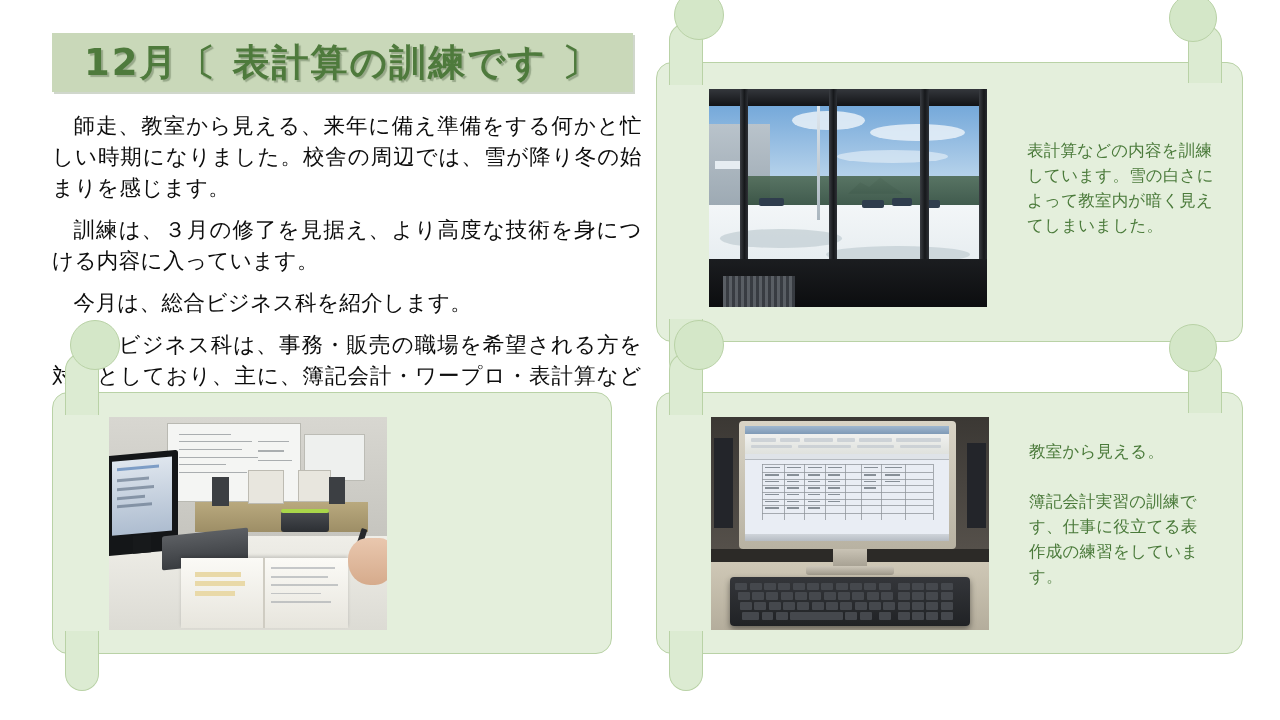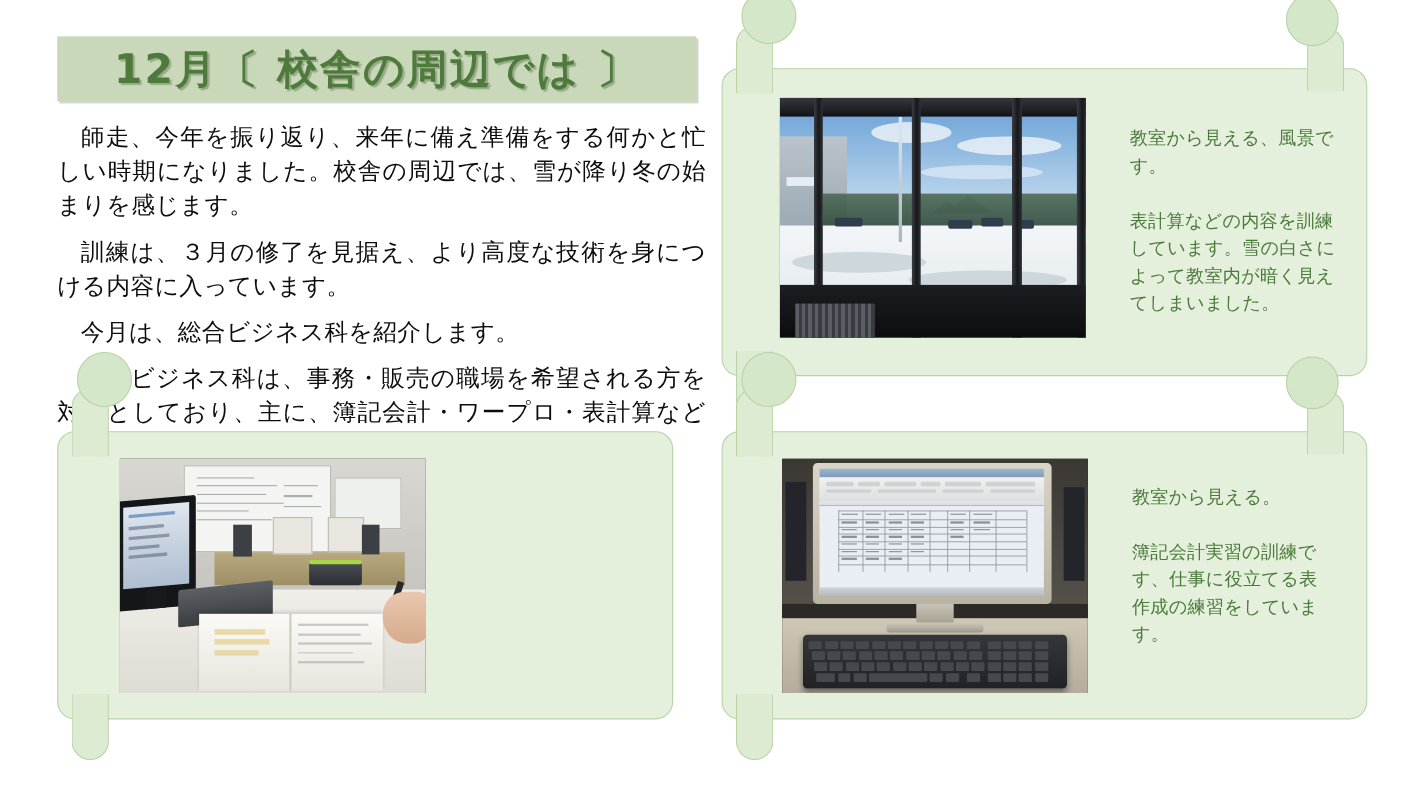--- a/index.html
+++ b/index.html
@@ -289,25 +289,25 @@
            box-shadow: 0 3px 6px rgba(0,0,0,.45); }
   .ss-key { position:absolute; background:#45484d; border-radius:1px; }
   .ss-speaker { position:absolute; background:#23252a; }
 </style>
 </head>
 <body>
 
 <div class="page">
 
   <div class="title-banner">
-    <div class="title-text">12月〔 校舎の周辺では 〕</div>
+    <div class="title-text">12月〔 表計算の訓練です 〕</div>
   </div>
 
   <div class="body-text">
-    <p>師走、今年を振り返り、来年に備え準備をする何かと忙しい時期になりました。校舎の周辺では、雪が降り冬の始まりを感じます。</p>
+    <p>師走、教室から見える、来年に備え準備をする何かと忙しい時期になりました。校舎の周辺では、雪が降り冬の始まりを感じます。</p>
     <p>訓練は、３月の修了を見据え、より高度な技術を身につける内容に入っています。</p>
     <p>今月は、総合ビジネス科を紹介します。</p>
     <p>総合ビジネス科は、事務・販売の職場を希望される方を対象としており、主に、簿記会計・ワープロ・表計算などの内容を訓練しています。</p>
   </div>
 
   <div class="panel" id="panel-window">
     <div class="curl curl-tl">
       <div class="curl-tl-circle"></div>
     </div>
     <div class="curl curl-tr">
@@ -338,21 +338,20 @@
           <div class="sw-frame-h" style="top:0;height:8%"></div>
           <div class="sw-frame-v" style="left:11%"></div>
           <div class="sw-frame-v" style="left:43%"></div>
           <div class="sw-frame-v" style="left:76%"></div>
           <div class="sw-frame-v" style="left:97%"></div>
           <div class="sw-sill"></div>
           <div class="sw-radiator"></div>
         </div>
       </div>
       <div class="caption">
-        <p>教室から見える、風景です。</p>
         <div class="gap"></div>
         <p>表計算などの内容を訓練しています。雪の白さによって教室内が暗く見えてしまいました。</p>
       </div>
     </div>
   </div>
 
   <div class="panel" id="panel-bookkeeping">
     <div class="curl curl-tl">
       <div class="curl-tl-circle"></div>
     </div>

